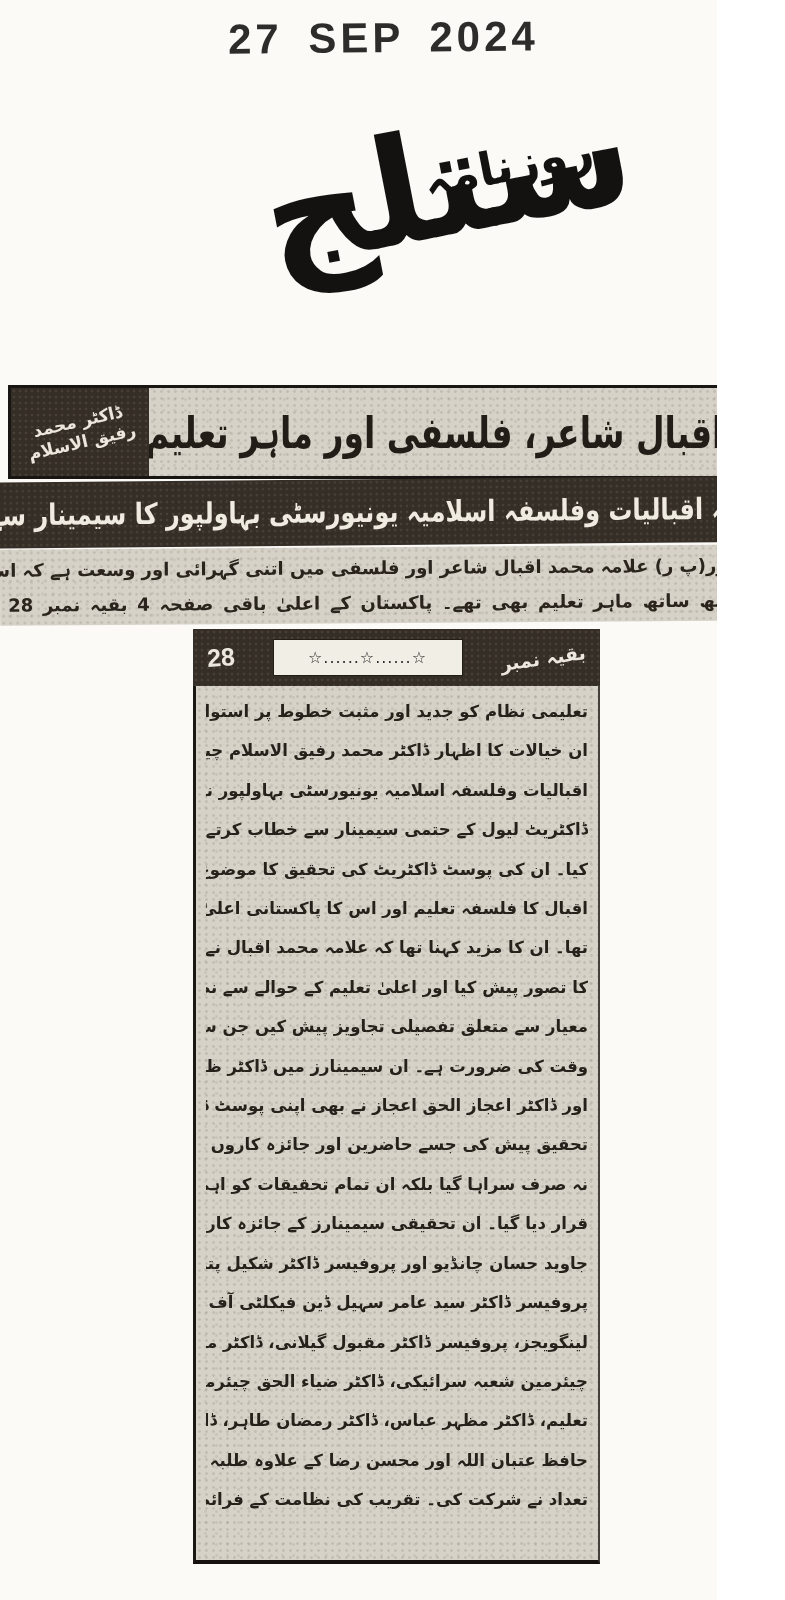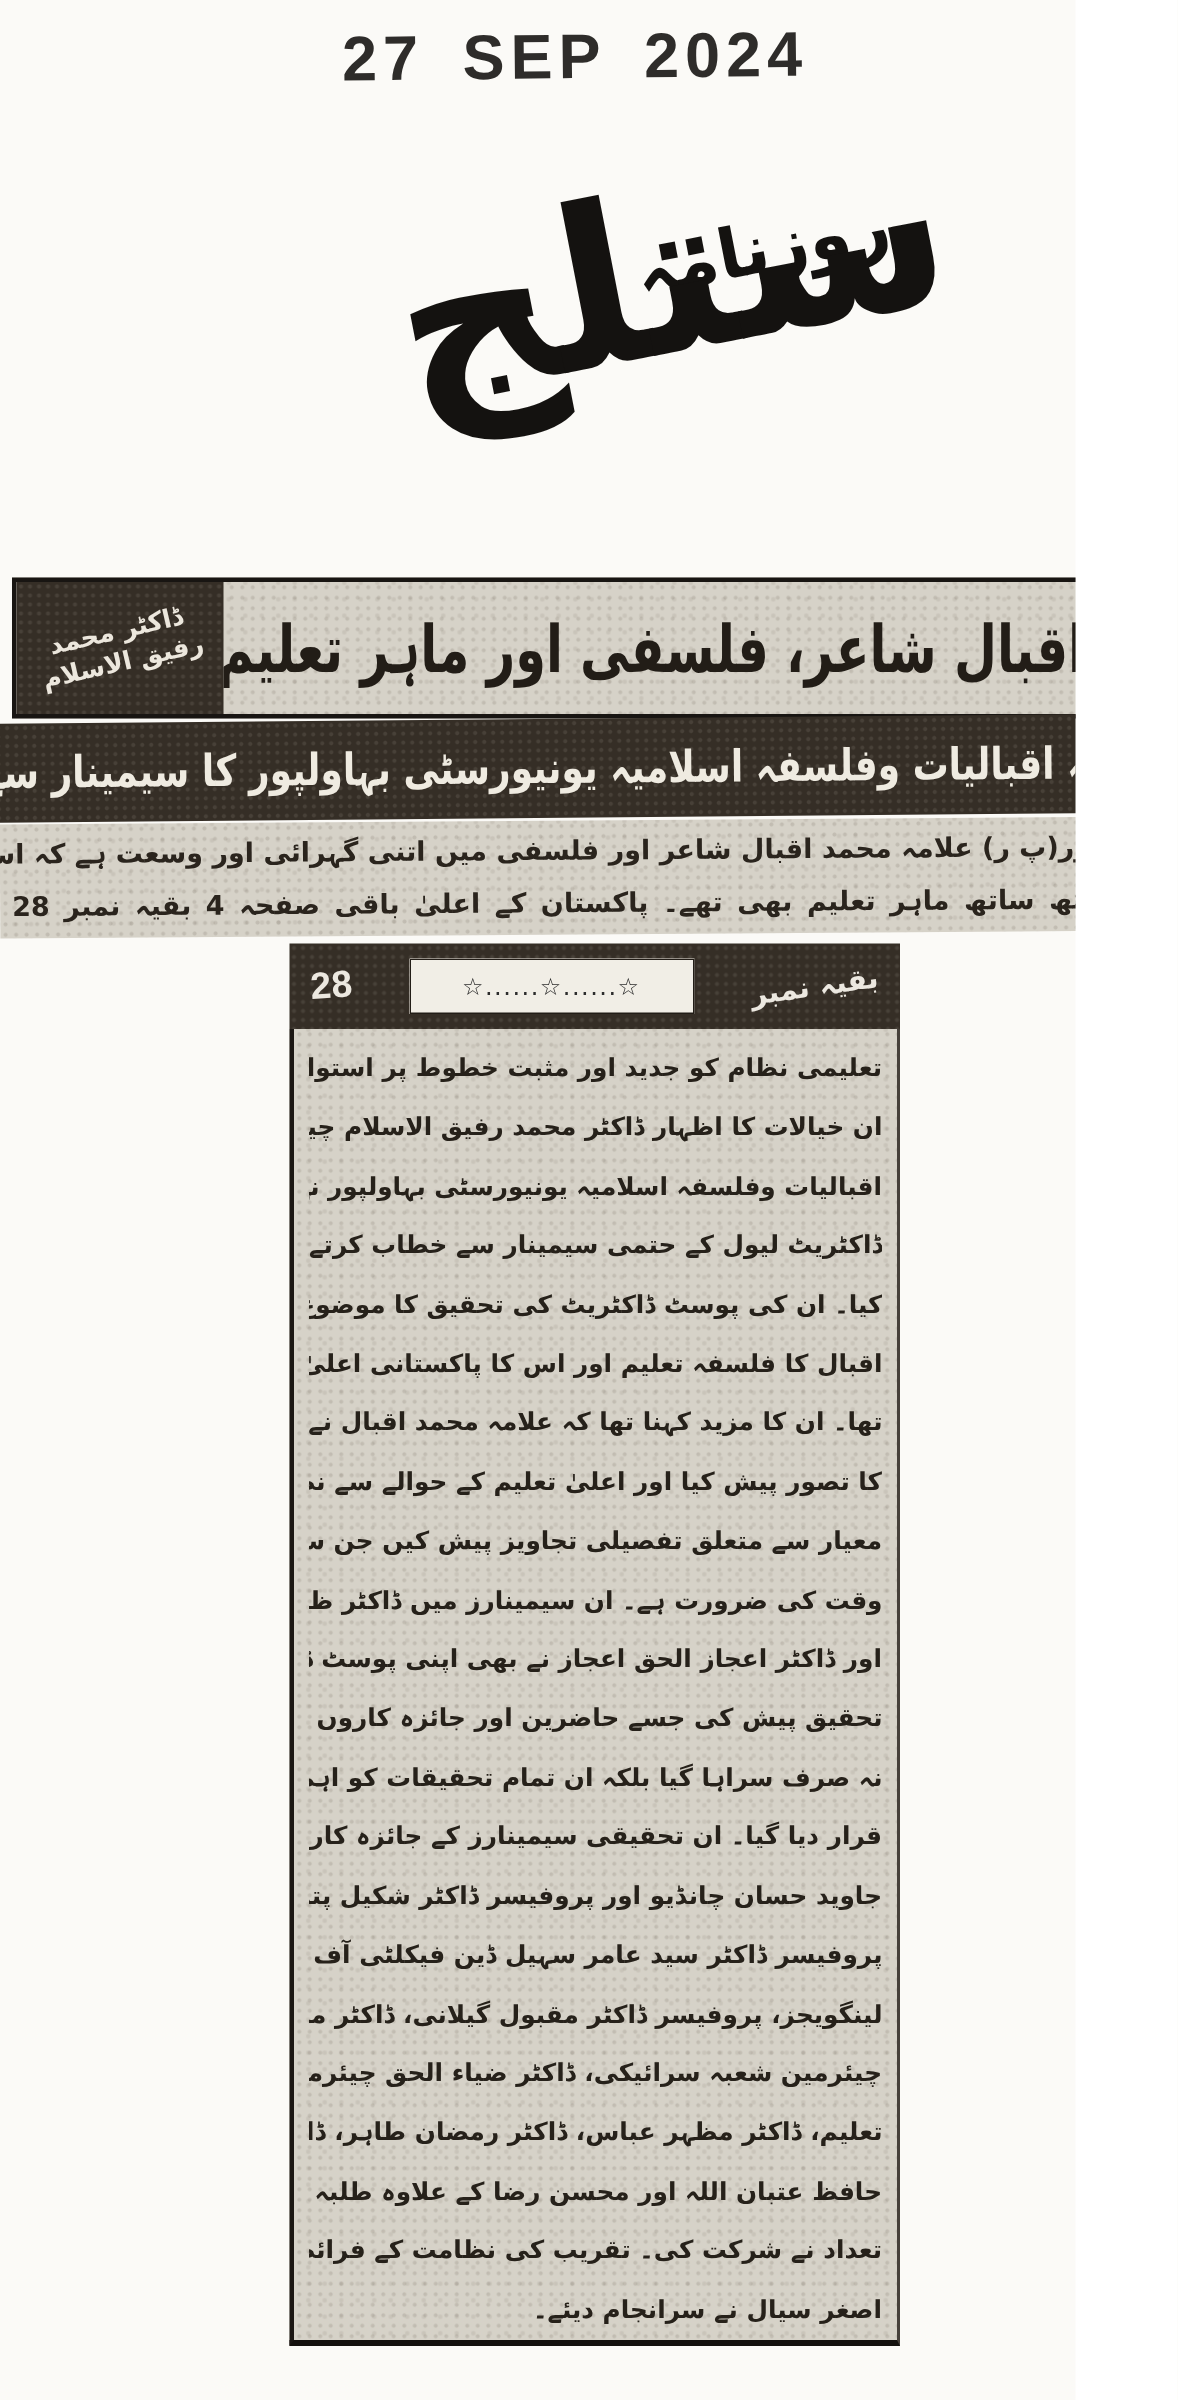--- a/index.html
+++ b/index.html
@@ -131,16 +131,15 @@
     <div class="bline">تحقیق پیش کی جسے حاضرین اور جائزہ کاروں کی طرف سے</div>
     <div class="bline">نہ صرف سراہا گیا بلکہ ان تمام تحقیقات کو اہم علمی پیش رفت</div>
     <div class="bline">قرار دیا گیا۔ ان تحقیقی سیمینارز کے جائزہ کار پروفیسر ڈاکٹر</div>
     <div class="bline">جاوید حسان چانڈیو اور پروفیسر ڈاکٹر شکیل پتافی تھے جب کہ</div>
     <div class="bline">پروفیسر ڈاکٹر سید عامر سہیل ڈین فیکلٹی آف آرٹس اینڈ</div>
     <div class="bline">لینگویجز، پروفیسر ڈاکٹر مقبول گیلانی، ڈاکٹر ممتاز خان بلوچ</div>
     <div class="bline">چیئرمین شعبہ سرائیکی، ڈاکٹر ضیاء الحق چیئرمین شعبہ جسمانی</div>
     <div class="bline">تعلیم، ڈاکٹر مظہر عباس، ڈاکٹر رمضان طاہر، ڈاکٹر قمر عباس،</div>
     <div class="bline">حافظ عتبان اللہ اور محسن رضا کے علاوہ طلبہ و طالبات کی کثیر</div>
     <div class="bline">تعداد نے شرکت کی۔ تقریب کی نظامت کے فرائض ڈاکٹر</div>
-    <div class="bline last">اصغر سیال نے سرانجام دیئے۔</div>
   </div>
 
 </div>
 
 </body></html>

